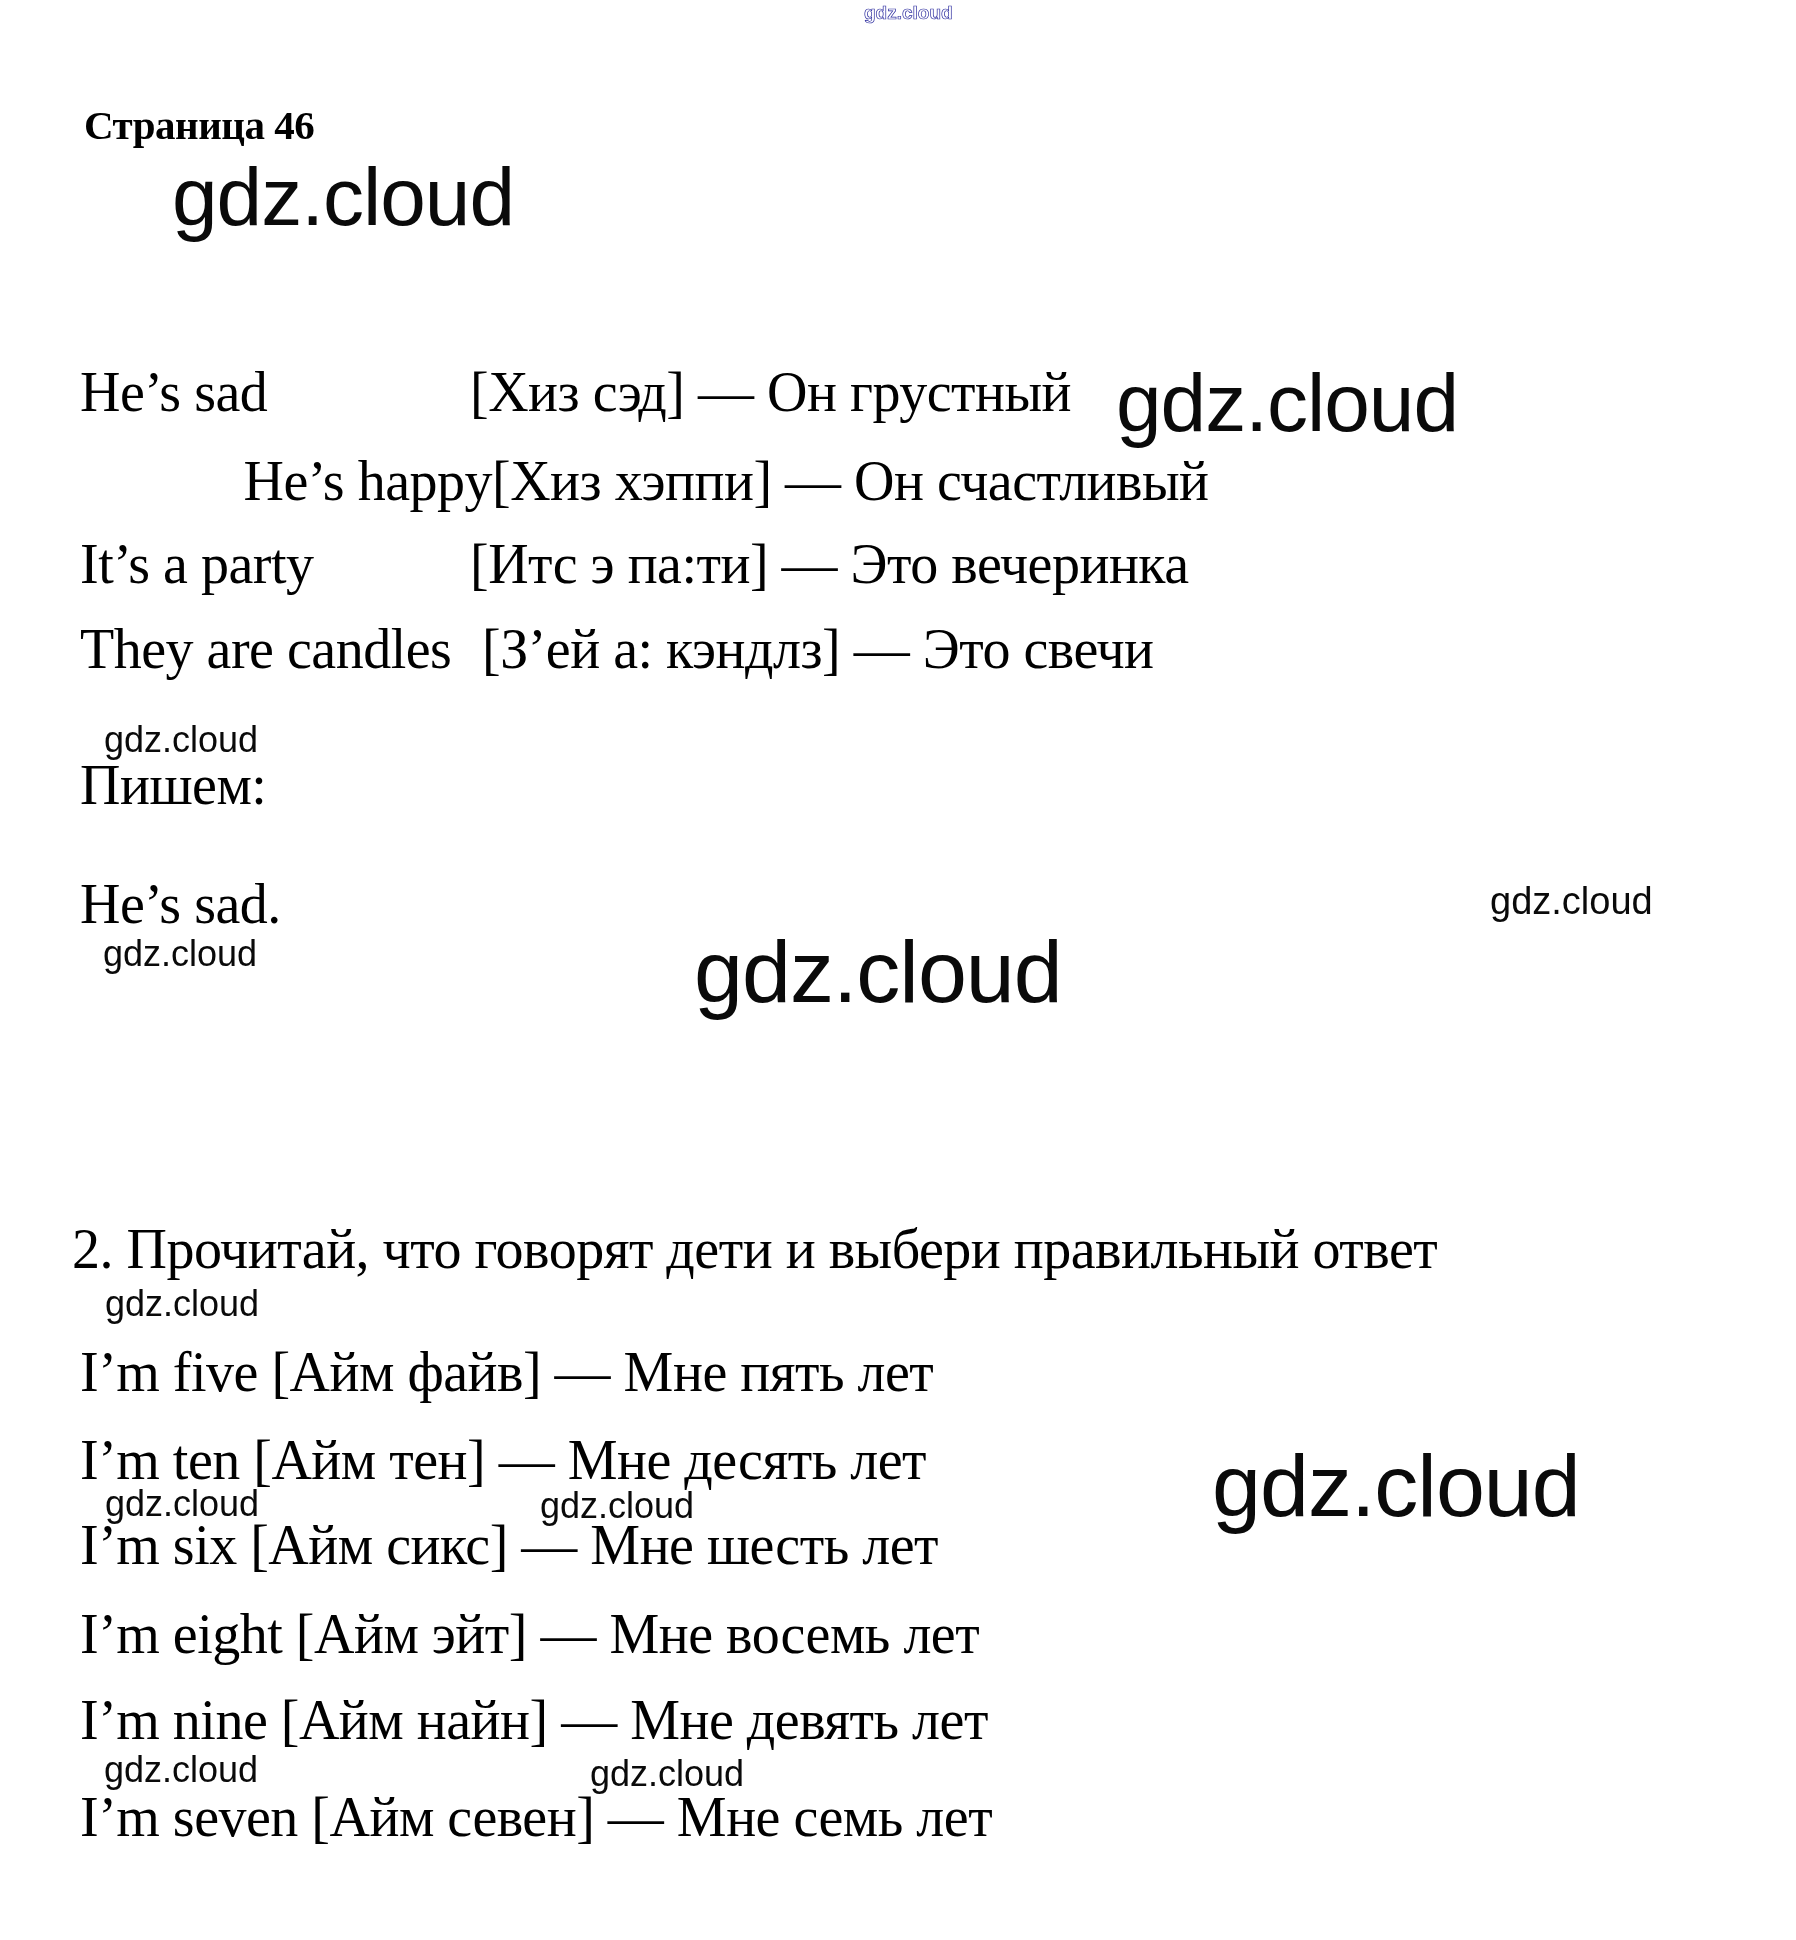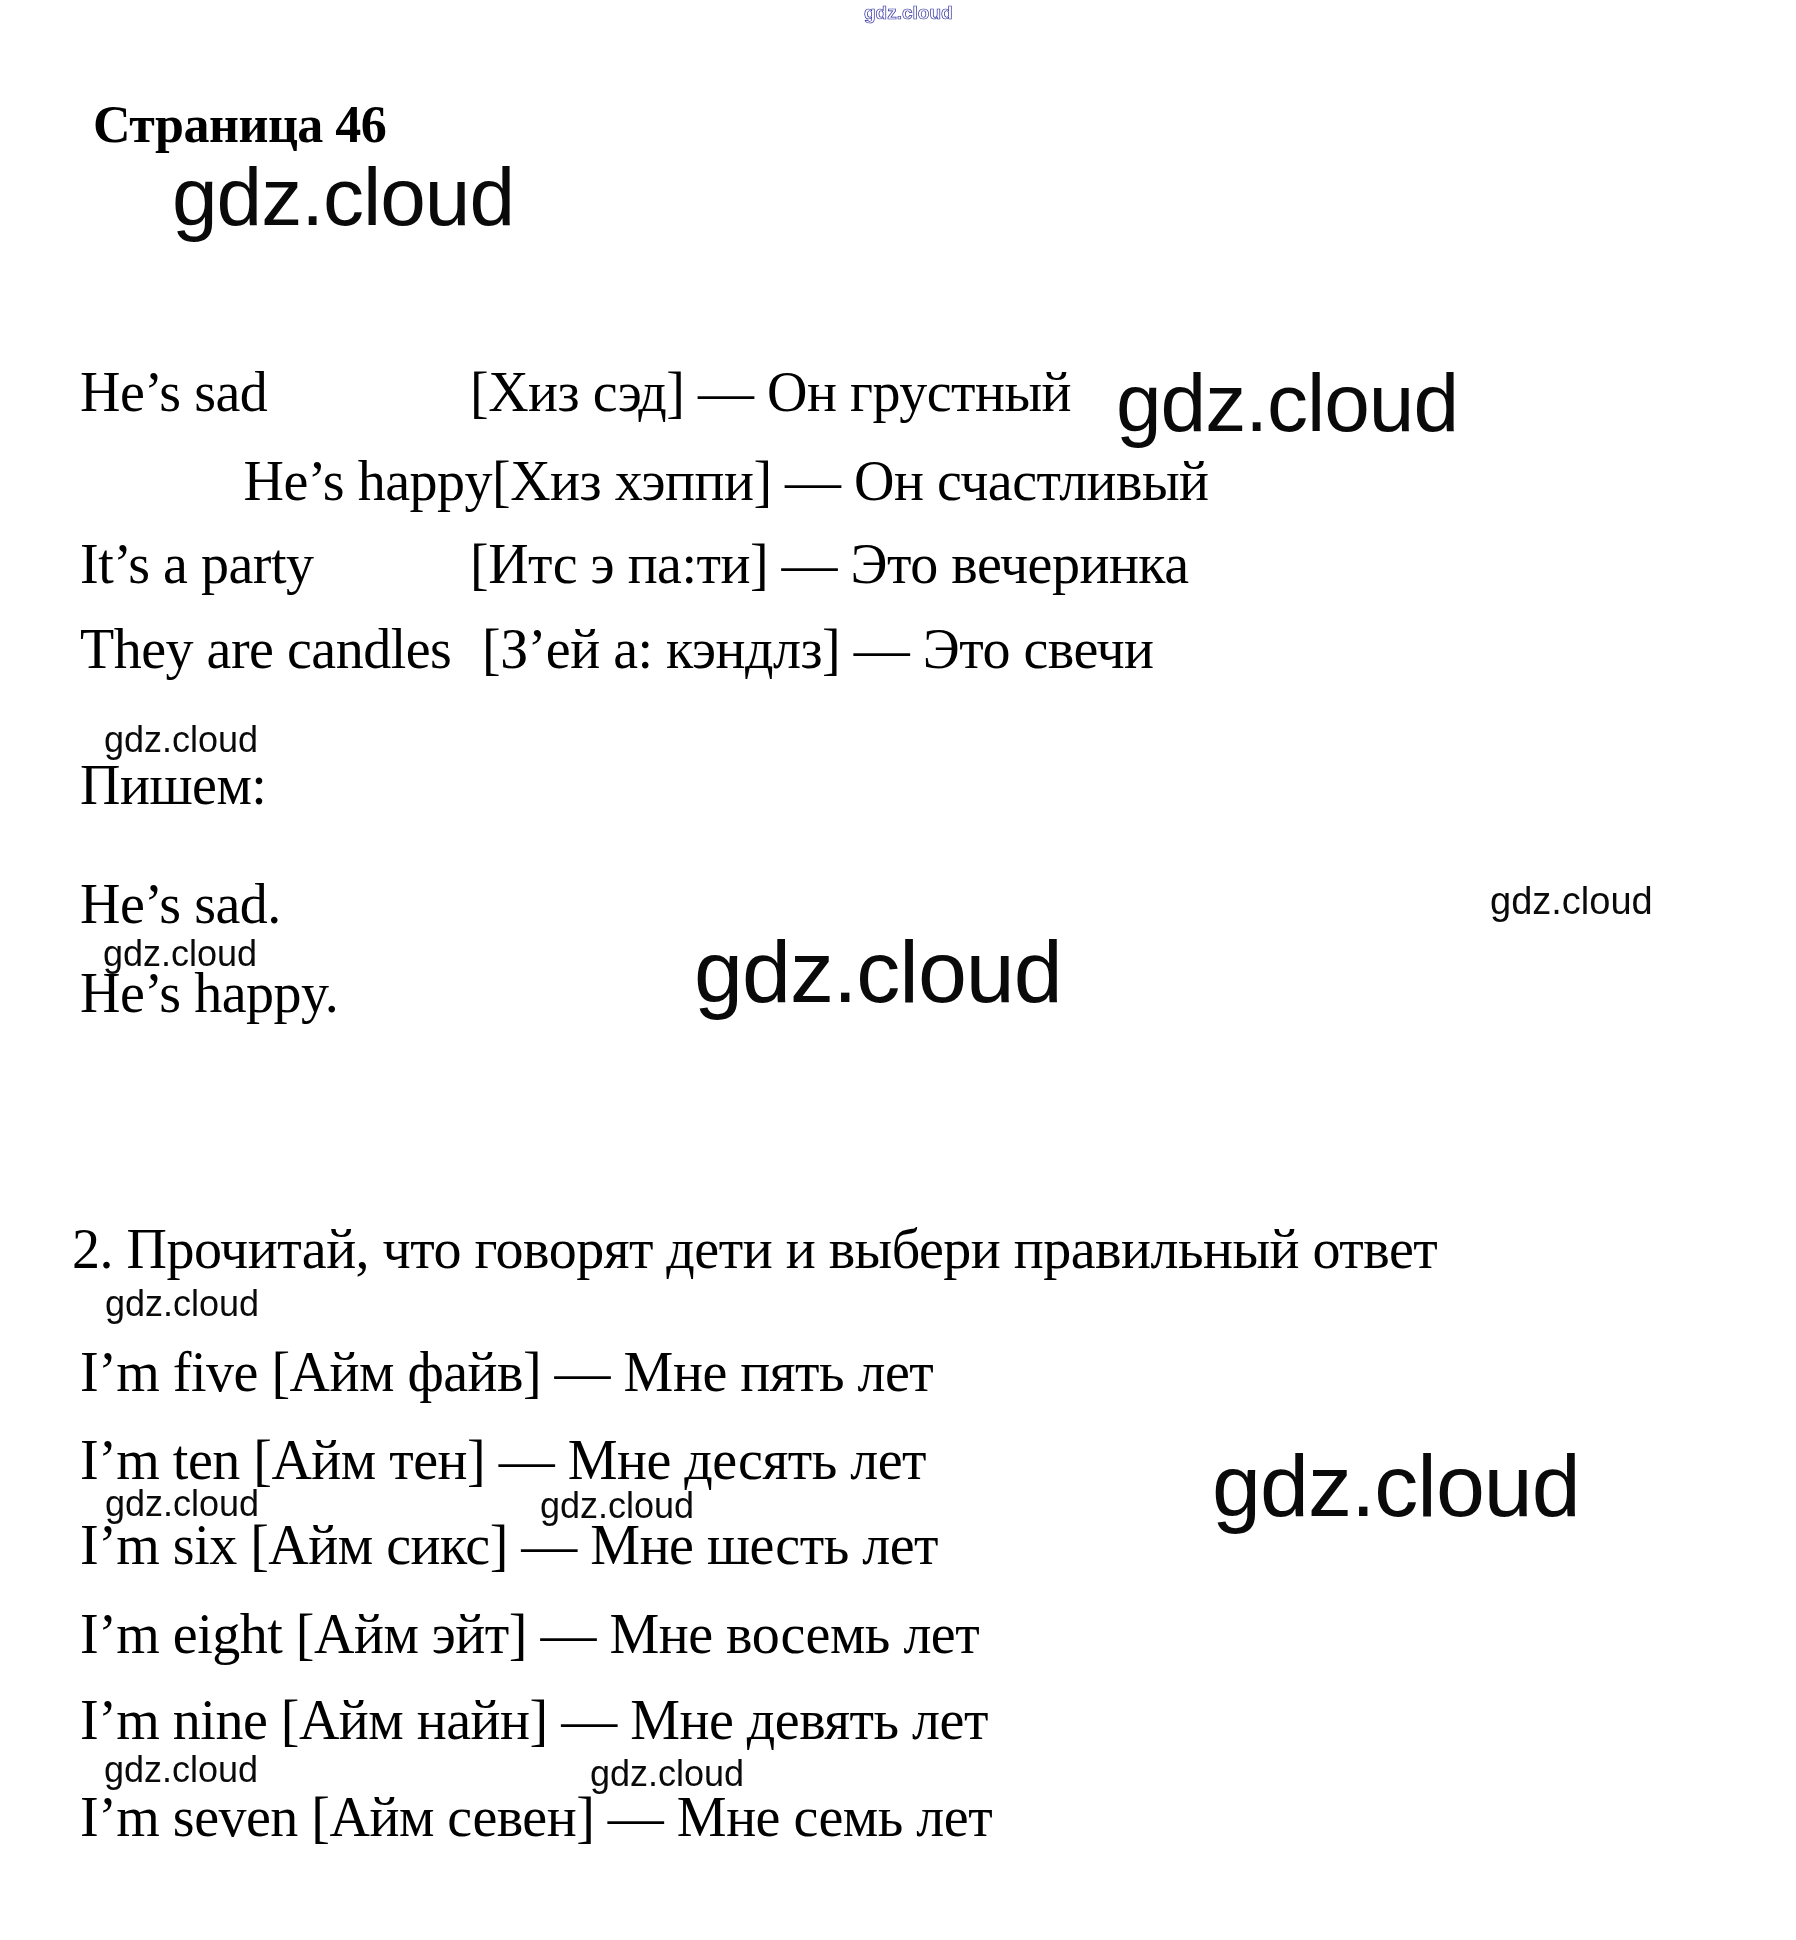--- a/index.html
+++ b/index.html
@@ -45,23 +45,23 @@
   .h2line { top: 1220px; }
   .t1 { top: 1343px; }
   .t2 { top: 1431px; }
   .t3 { top: 1516px; }
   .t4 { top: 1605px; }
   .t5 { top: 1691px; }
   .t6 { top: 1788px; }
 
   .title {
     position: absolute;
-    left: 93px; top: 96px;
+    left: 84px; top: 96px;
     margin: 0;
-    font-size: 52px;
+    font-size: 41px;
     line-height: 58px;
     font-weight: 700;
     letter-spacing: -0.5px;
   }
 
   
   .wm {
     position: absolute;
     font-family: "Liberation Sans", sans-serif;
     color: #0a0a0a;
@@ -116,21 +116,20 @@
 
   <div class="line pair p2"><span class="en">He’s happy</span><span>[Хиз хэппи] — Он счастливый</span></div>
 
   <div class="line pair p3"><span class="en">It’s a party</span><span>[Итс э па:ти] — Это вечеринка</span></div>
 
   <div class="line pair p4"><span class="en">They are candles</span><span>[З’ей а: кэндлз] — Это свечи</span></div>
 
   <div class="line pishem">Пишем:</div>
 
   <div class="line a1">He’s sad.</div>
-  <div class="line a2">He’s happy.</div>
 
   <div class="line heading2 h2line">2. Прочитай, что говорят дети и выбери правильный ответ</div>
 
   <div class="line t1">I’m five [Айм файв] — Мне пять лет</div>
   <div class="line t2">I’m ten [Айм тен] — Мне десять лет</div>
   <div class="line t3">I’m six [Айм сикс] — Мне шесть лет</div>
   <div class="line t4">I’m eight [Айм эйт] — Мне восемь лет</div>
   <div class="line t5">I’m nine [Айм найн] — Мне девять лет</div>
   <div class="line t6">I’m seven [Айм севен] — Мне семь лет</div>
 

